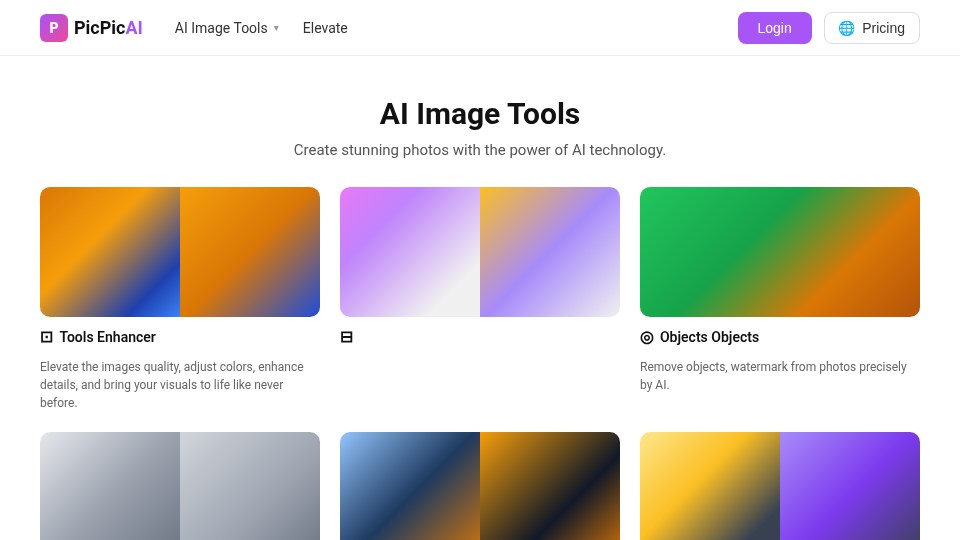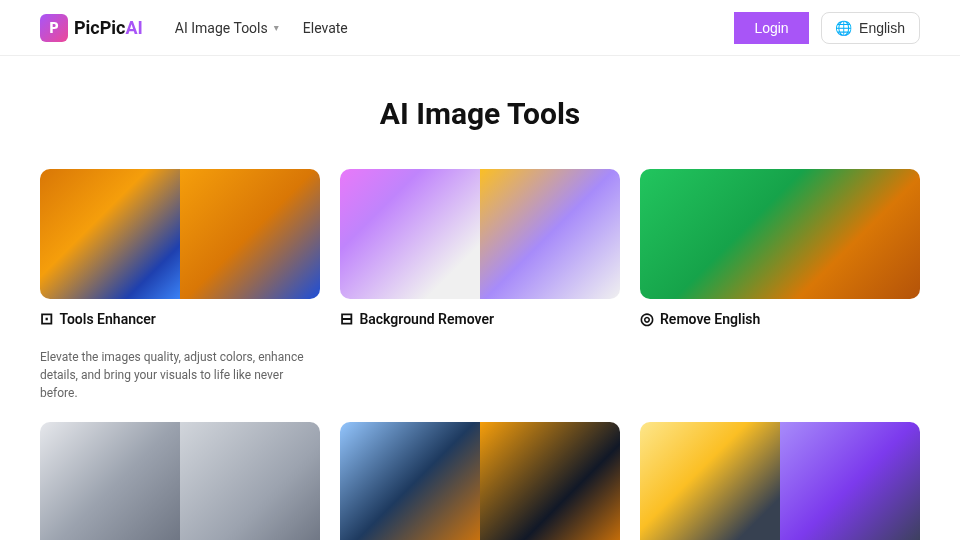--- a/index.html
+++ b/index.html
@@ -11,21 +11,21 @@
       padding: 0 40px; height: 56px; border-bottom: 1px solid #eee;
     }
     .nav-left { display: flex; align-items: center; gap: 32px; }
     .logo { display: flex; align-items: center; gap: 6px; font-weight: 700; font-size: 18px; text-decoration: none; color: #333; }
     .logo-icon { width: 28px; height: 28px; background: linear-gradient(135deg, #a855f7, #ec4899); border-radius: 6px; display: flex; align-items: center; justify-content: center; color: white; font-weight: 900; font-size: 14px; }
     .logo-text { color: #111; }
     .logo-text span { color: #a855f7; }
     .nav-menu { display: flex; align-items: center; gap: 24px; }
     .nav-item { cursor: pointer; font-size: 14px; color: #333; display: flex; align-items: center; gap: 4px; text-decoration: none; }
     .nav-right { display: flex; align-items: center; gap: 12px; }
-    .btn-login { background: #a855f7; color: white; border: none; padding: 8px 20px; border-radius: 0; font-size: 14px; cursor: pointer; font-weight: 500; }
+    .btn-login { background: #a855f7; color: white; border: none; padding: 8px 20px; border-radius: 8px; font-size: 14px; cursor: pointer; font-weight: 500; }
     .btn-lang { background: white; color: #333; border: 1px solid #ddd; padding: 7px 14px; border-radius: 8px; font-size: 14px; cursor: pointer; display: flex; align-items: center; gap: 6px; }
 
     
     .hero { text-align: center; padding: 40px 20px 28px; }
     .hero h1 { font-size: 30px; font-weight: 700; color: #111; margin-bottom: 10px; }
     .hero p { font-size: 15px; color: #555; }
 
     
     .grid-container { padding: 0 40px 40px; }
     .grid { display: grid; grid-template-columns: repeat(3, 1fr); gap: 20px; }
@@ -43,21 +43,21 @@
     .img-dog1 { background: linear-gradient(135deg, #22c55e 0%, #16a34a 40%, #d97706 70%, #b45309 100%); }
     .img-woman1 { background: linear-gradient(135deg, #e5e7eb 0%, #9ca3af 50%, #6b7280 100%); }
     .img-woman2 { background: linear-gradient(135deg, #d1d5db 0%, #9ca3af 60%, #6b7280 100%); }
     .img-man1 { background: linear-gradient(135deg, #93c5fd 0%, #1e3a5f 50%, #d97706 100%); }
     .img-man2 { background: linear-gradient(135deg, #f59e0b 0%, #111827 60%, #d97706 100%); }
     .img-child1 { background: linear-gradient(135deg, #fde68a 0%, #fbbf24 40%, #374151 80%); }
     .img-child2 { background: linear-gradient(135deg, #a78bfa 0%, #7c3aed 50%, #374151 100%); }
 
     .card-title { display: flex; align-items: center; gap: 6px; margin-top: 10px; font-weight: 600; font-size: 14px; color: #111; }
     .card-title .icon { font-size: 16px; }
-    .card-desc { margin-top: 20px; font-size: 12px; color: #666; line-height: 1.5; }
+    .card-desc { margin-top: 12px; font-size: 12px; color: #666; line-height: 1.5; }
 
     .chevron { font-size: 10px; color: #999; margin-left: 2px; }
     .globe-icon { font-size: 14px; }
   </style>
 </head>
 <body>
 
 <nav>
   <div class="nav-left">
     <a class="logo" href="#">
@@ -71,27 +71,28 @@
       </a>
       <a class="nav-item" href="#">
         <span>Elevate</span>
       </a>
     </div>
   </div>
   <div class="nav-right">
     <button class="btn-login">Login</button>
     <button class="btn-lang">
       <span class="globe-icon">🌐</span>
-      <span>English</span>
+      <span>Pricing</span>
     </button>
   </div>
 </nav>
 
 <div class="hero">
   <h1>AI Image Tools</h1>
+  <p>Create stunning photos with the power of AI technology.</p>
 </div>
 
 <div class="grid-container">
   <div class="grid" id="tools-grid">
       <div class="card">
         <div class="card-img">
       <div class="card-img-half img-fox1"></div>
       <div class="card-img-half img-fox2"></div>
     </div>
         <div class="card-title">
@@ -100,31 +101,31 @@
   </div>
         <div class="card-desc">Elevate the images quality, adjust colors, enhance details, and bring your visuals to life like never before.</div>
       </div>
       <div class="card">
         <div class="card-img">
       <div class="card-img-half img-girl1"></div>
       <div class="card-img-half img-girl2"></div>
     </div>
         <div class="card-title">
     <span class="icon">⊟</span>
-    <span>Background Remover</span>
   </div>
       </div>
       <div class="card">
         <div class="card-img">
       <div class="card-img-full img-dog1"></div>
     </div>
         <div class="card-title">
     <span class="icon">◎</span>
-    <span>Remove English</span>
+    <span>Objects Objects</span>
   </div>
+        <div class="card-desc">Remove objects, watermark from photos precisely by AI.</div>
       </div>
       <div class="card">
         <div class="card-img">
       <div class="card-img-half img-woman1"></div>
       <div class="card-img-half img-woman2"></div>
     </div>
       </div>
       <div class="card">
         <div class="card-img">
       <div class="card-img-half img-man1"></div>

